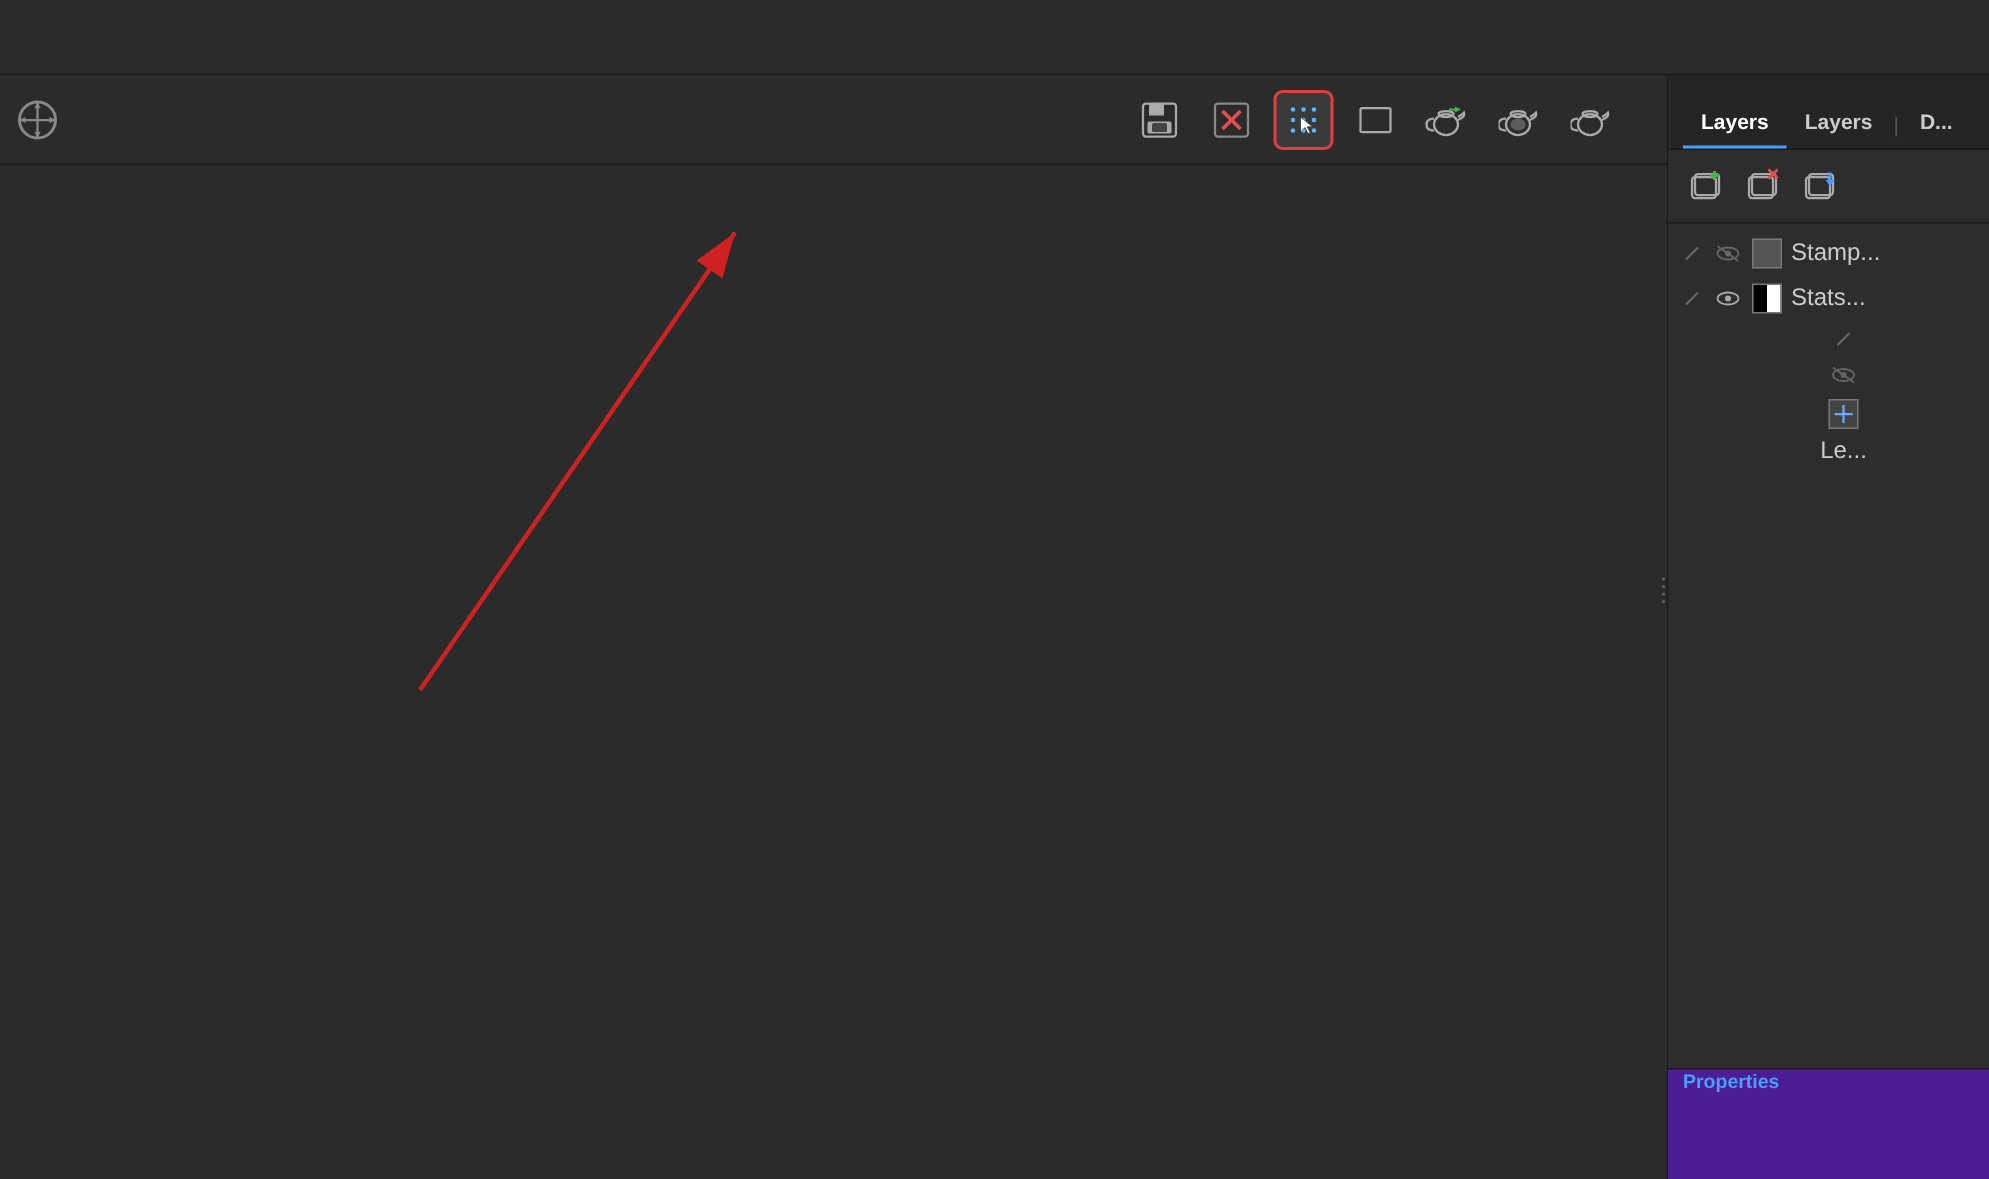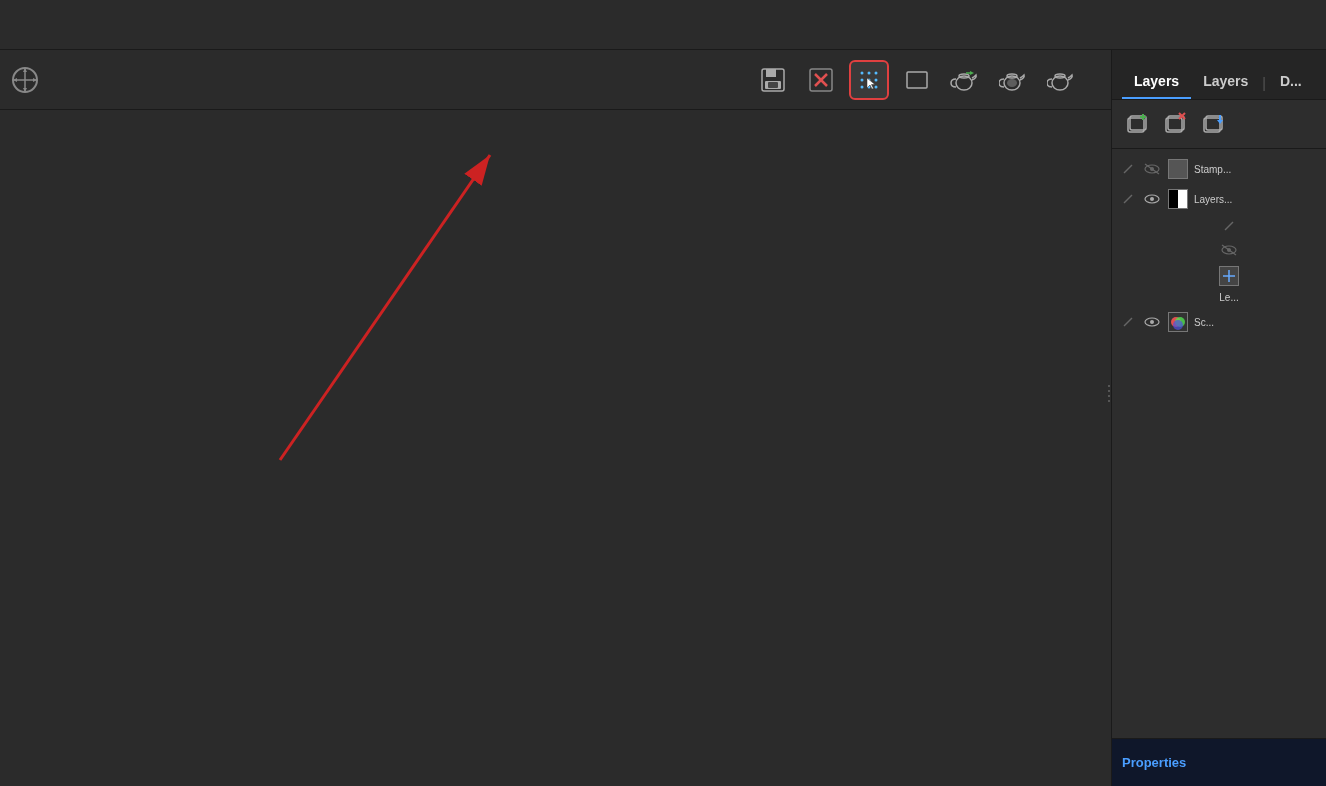--- a/index.html
+++ b/index.html
@@ -202,21 +202,21 @@
       flex-shrink: 0;
       display: flex;
       align-items: center;
       justify-content: center;
       font-size: 10px;
       color: #aaa;
     }
 
     .layer-name {
       color: #ccc;
-      font-size: 10px;
+      font-size: 16px;
       flex: 1;
       white-space: nowrap;
       overflow: hidden;
       text-overflow: ellipsis;
     }
 
     .layer-edit-btn {
       width: 16px;
       height: 16px;
       display: flex;
@@ -226,25 +226,25 @@
       font-size: 10px;
     }
 
     .layer-indent {
       margin-left: 20px;
       flex-direction: column;
     }
 
     
     .properties-section {
-      height: 48px;
-      background: #0f172a;
+      height: 74px;
+      background: #4c1d95;
       border-top: 1px solid #1a1a1a;
       display: flex;
-      align-items: center;
+      align-items: flex-start;
       padding: 0 10px;
     }
 
     .properties-title {
       color: #4a9eff;
       font-size: 13px;
       font-weight: bold;
     }
 
     
@@ -470,21 +470,21 @@
           </svg>
         </div>
         <div class="layer-visibility">
           <svg width="18" height="14" viewBox="0 0 18 14">
             <ellipse cx="9" cy="7" rx="7" ry="4" fill="none" stroke="#aaa" stroke-width="1.2"></ellipse>
             <circle cx="9" cy="7" r="2" fill="#aaa"></circle>
           </svg>
         </div>
         <div class="layer-thumb" style="background: linear-gradient(to right, #000 50%, #fff 50%); border-color:#777;">
         </div>
-        <span class="layer-name">Layers...</span>
+        <span class="layer-name">Stats...</span>
       </div>
 
       <div class="layer-item layer-indent">
         <div class="layer-edit-btn">
           <svg width="12" height="12" viewBox="0 0 12 12">
             <line x1="2" y1="10" x2="10" y2="2" stroke="#666" stroke-width="1.5"></line>
           </svg>
         </div>
         <div class="layer-visibility">
           <svg width="18" height="14" viewBox="0 0 18 14">
@@ -497,41 +497,20 @@
           <svg width="16" height="16" viewBox="0 0 16 16">
             <line x1="8" y1="2" x2="8" y2="14" stroke="#6af" stroke-width="1.5"></line>
             <line x1="2" y1="8" x2="14" y2="8" stroke="#6af" stroke-width="1.5"></line>
           </svg>
         </div>
         <span class="layer-name">Le...</span>
       </div>
 
 
 
-      <div class="layer-item">
-        <div class="layer-edit-btn">
-          <svg width="12" height="12" viewBox="0 0 12 12">
-            <line x1="2" y1="10" x2="10" y2="2" stroke="#666" stroke-width="1.5"></line>
-          </svg>
-        </div>
-        <div class="layer-visibility">
-          <svg width="18" height="14" viewBox="0 0 18 14">
-            <ellipse cx="9" cy="7" rx="7" ry="4" fill="none" stroke="#aaa" stroke-width="1.2"></ellipse>
-            <circle cx="9" cy="7" r="2" fill="#aaa"></circle>
-          </svg>
-        </div>
-        <div class="layer-thumb" style="background:#333; border-color:#777; overflow:hidden;">
-          <svg width="18" height="18" viewBox="0 0 18 18">
-            <circle cx="7" cy="9" r="5" fill="#e05050"></circle>
-            <circle cx="11" cy="9" r="5" fill="#50e050" opacity="0.8"></circle>
-            <circle cx="9" cy="12" r="5" fill="#5050e0" opacity="0.7"></circle>
-          </svg>
-        </div>
-        <span class="layer-name">Sc...</span>
-      </div>
 
     </div>
 
     <div class="properties-section">
       <span class="properties-title">Properties</span>
     </div>
 
   </div>
 
   <div class="resize-handle">

